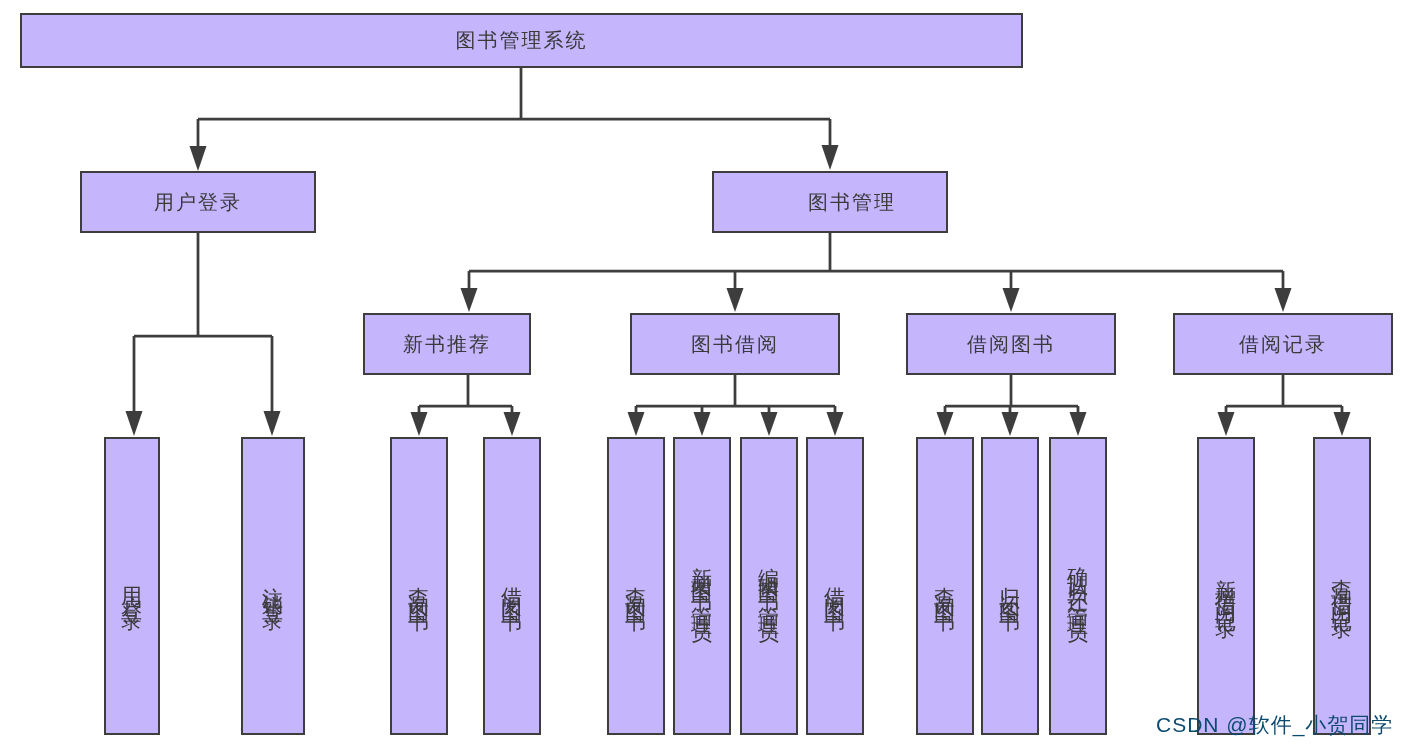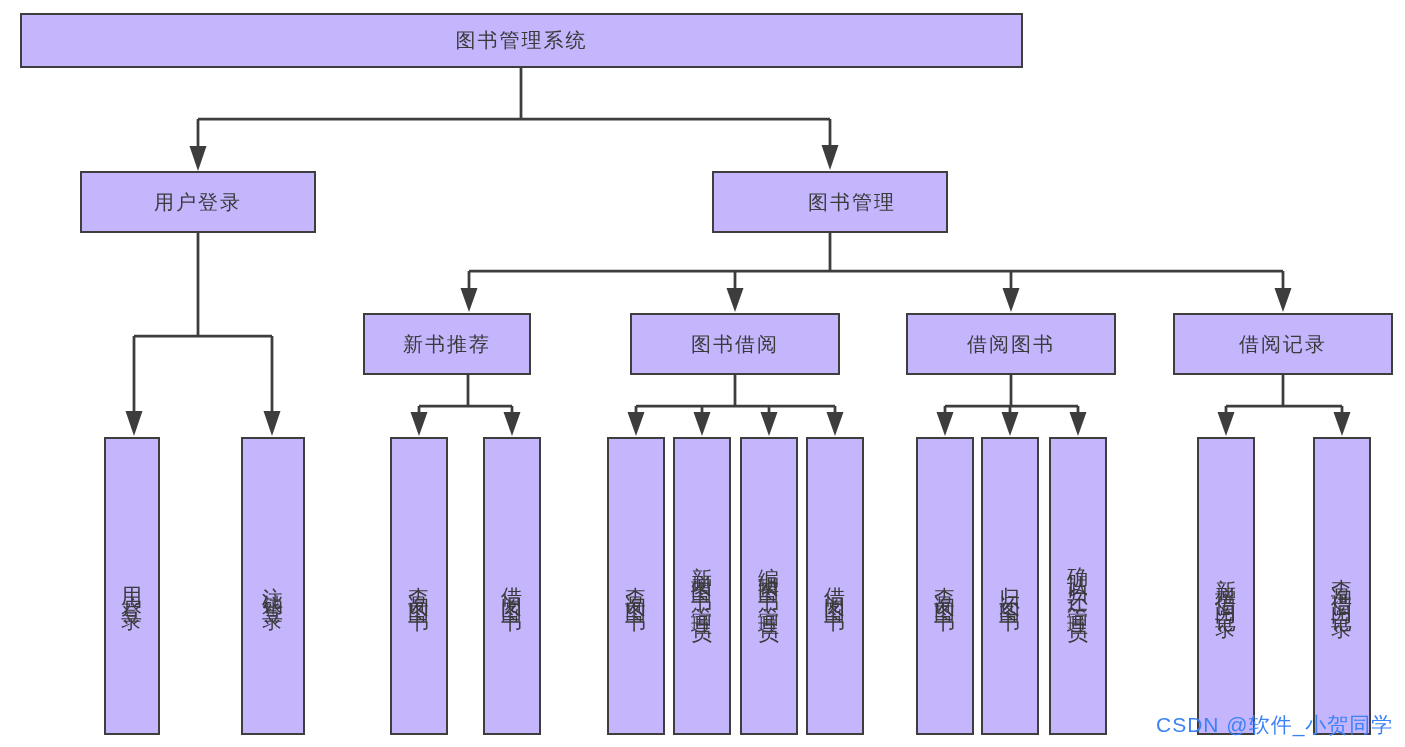--- a/index.html
+++ b/index.html
@@ -47,21 +47,21 @@
     line-height: 1;
     top: 437px;
     height: 298px;
   }
   .watermark {
     position: absolute;
     left: 1156px;
     top: 711px;
     font-size: 21px;
     letter-spacing: 1px;
-    color: #3b82f6;
+    color: #0c4a6e;
     white-space: nowrap;
     z-index: 3;
   }
 </style>
 </head>
 <body>
 
 <div class="canvas">
 
   <svg class="wires" viewBox="0 0 1405 747" xmlns="http://www.w3.org/2000/svg">

